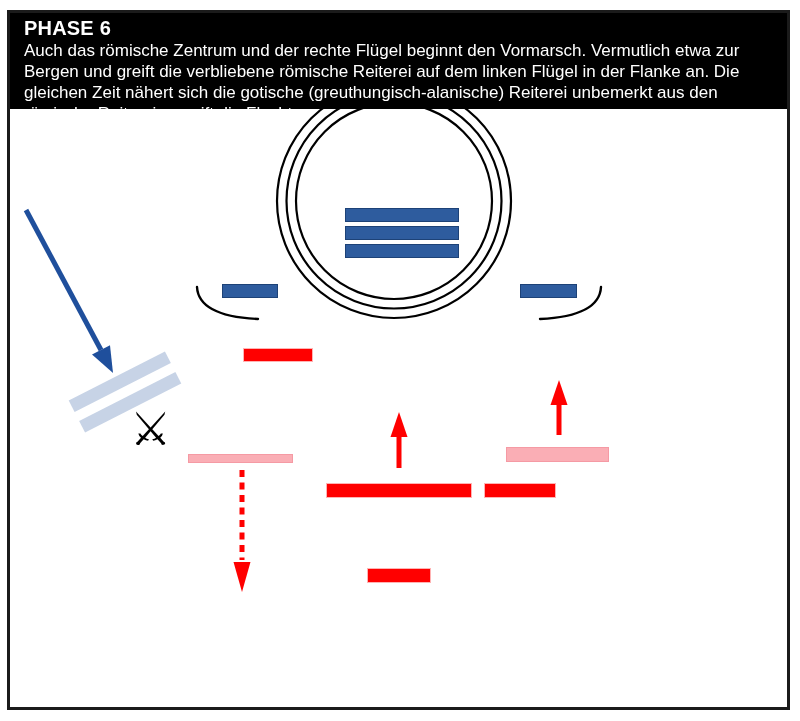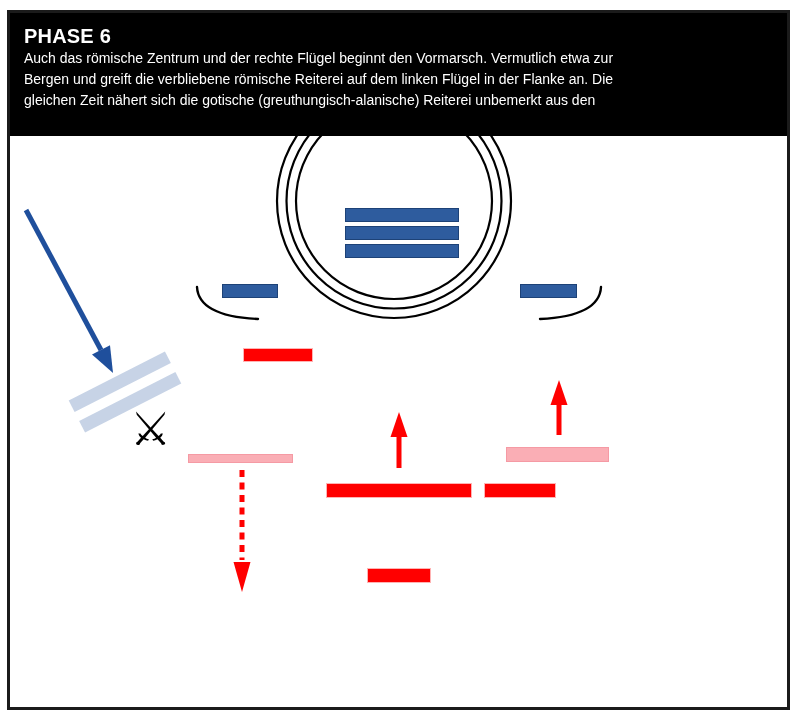--- a/index.html
+++ b/index.html
@@ -6,24 +6,24 @@
   body{width:800px;height:721px;position:relative;font-family:"Liberation Sans","DejaVu Sans",sans-serif;}
   .canvas{position:absolute;left:0;top:0;width:800px;height:721px;overflow:hidden;background:#ffffff;}
 
   svg.layer{position:absolute;left:0;top:0;width:800px;height:721px;}
   svg.underlay{z-index:1;}
   svg.overlay{z-index:3;}
 
   .frame{position:absolute;left:7px;top:10px;width:783px;height:700px;border:3px solid #1b1b1b;
          box-sizing:border-box;z-index:6;pointer-events:none;}
 
-  .header{position:absolute;left:7px;top:10px;width:783px;height:126px;box-sizing:border-box;
-          padding:14px 16px 0 17px;z-index:5;}
+  .header{position:absolute;left:7px;top:10px;width:783px;height:99px;box-sizing:border-box;
+          padding:6px 16px 0 17px;z-index:5;}
   .header .title{font-size:20px;font-weight:bold;line-height:24px;letter-spacing:0.2px;}
-  .header .line{font-size:14px;line-height:21px;white-space:nowrap;}
+  .header .line{font-size:17px;line-height:21px;white-space:nowrap;}
 
   .bar{position:absolute;z-index:2;box-sizing:border-box;}
   .bar.blue{border:1px solid #1d4277;}
   .bar.red{border:1px solid #ffb3b3;}
   .bar.pink{border:1px solid #f59aa4;}
 
   .cav-group{position:absolute;left:71px;top:374px;width:108px;height:36px;z-index:2;
              transform:rotate(-27deg);display:flex;flex-direction:column;justify-content:space-between;}
   .cav-group .cav-bar{width:108px;height:13px;}
 
@@ -90,18 +90,19 @@
       <polygon points="559,380 550.5,405 567.5,405" fill="#ff0000"></polygon>
     </g>
   </svg>
 
   <div class="header" style="background-color: rgb(0, 0, 0);">
     <div class="title" style="color: rgb(255, 255, 255);">PHASE 6</div>
     <div>
       <div class="line" style="color: rgb(255, 255, 255);">Auch das römische Zentrum und der rechte Flügel beginnt den Vormarsch. Vermutlich etwa zur</div>
       <div class="line" style="color: rgb(255, 255, 255);">Bergen und greift die verbliebene römische Reiterei auf dem linken Flügel in der Flanke an. Die</div>
       <div class="line" style="color: rgb(255, 255, 255);">gleichen Zeit nähert sich die gotische (greuthungisch-alanische) Reiterei unbemerkt aus den</div>
+      <div class="line" style="color: rgb(255, 255, 255);">römische Reiterei ergreift die Flucht.</div>
     </div>
   </div>
 
   <div class="frame"></div>
 
 </div>
 
 </body></html>

